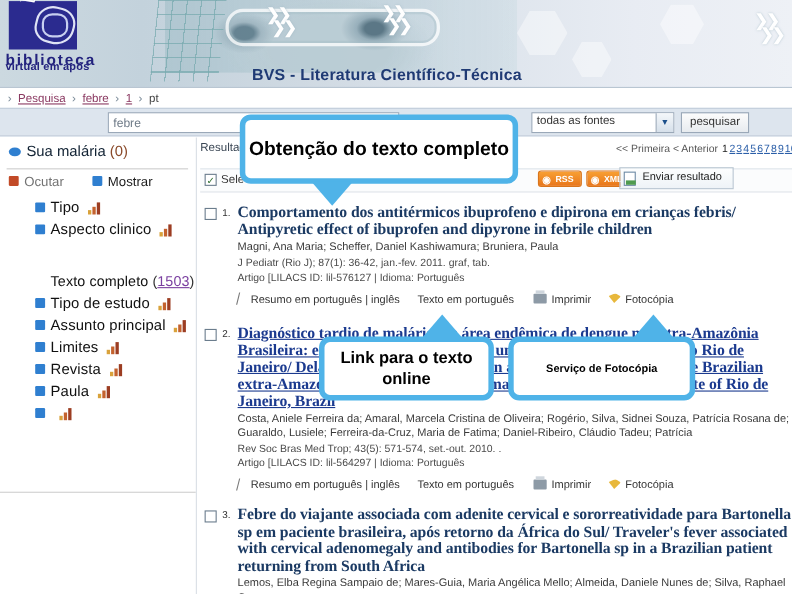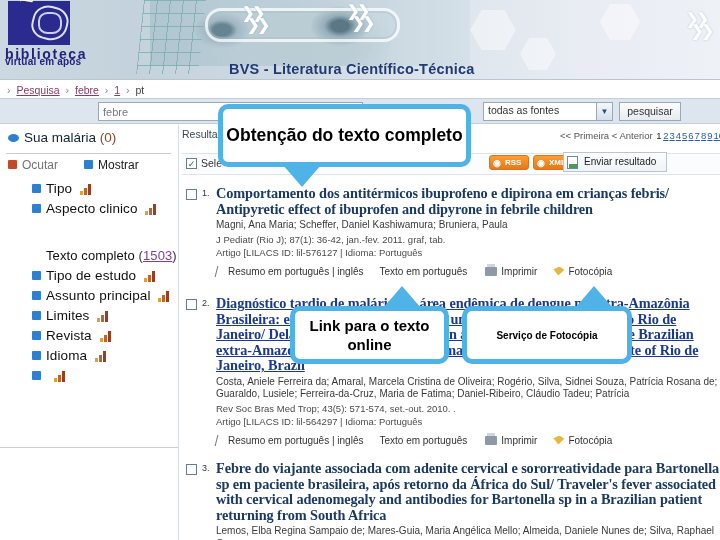--- a/index.html
+++ b/index.html
@@ -375,21 +375,21 @@
     </div>
     <div class="facet">
       <span class="sqr blue"></span><span>Limites</span>
       <span class="barchart"><i></i><i></i><i></i></span>
     </div>
     <div class="facet">
       <span class="sqr blue"></span><span>Revista</span>
       <span class="barchart"><i></i><i></i><i></i></span>
     </div>
     <div class="facet">
-      <span class="sqr blue"></span><span>Idioma</span>
+      <span class="sqr blue"></span><span>Paula</span>
       <span class="barchart"><i></i><i></i><i></i></span>
     </div>
     <div class="facet">
       <span class="sqr blue"></span>
       <span class="barchart"><i></i><i></i><i></i></span>
     </div>
   </div>
   <div id="sidebarBottomRule"></div>
 </div>
 

